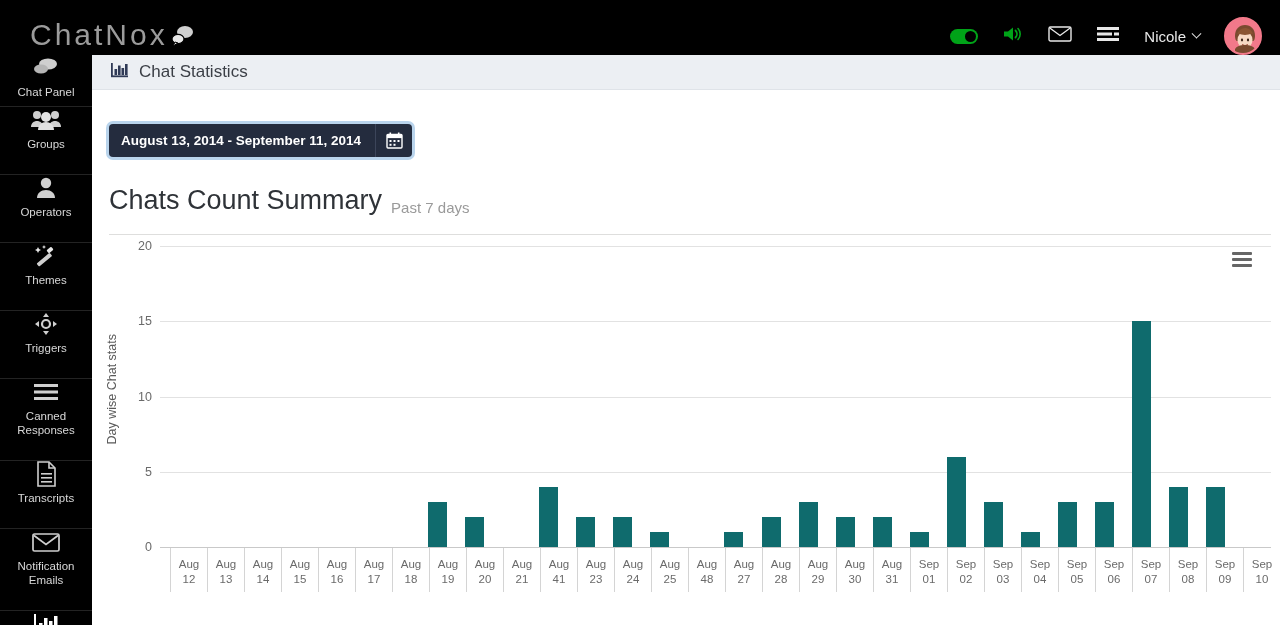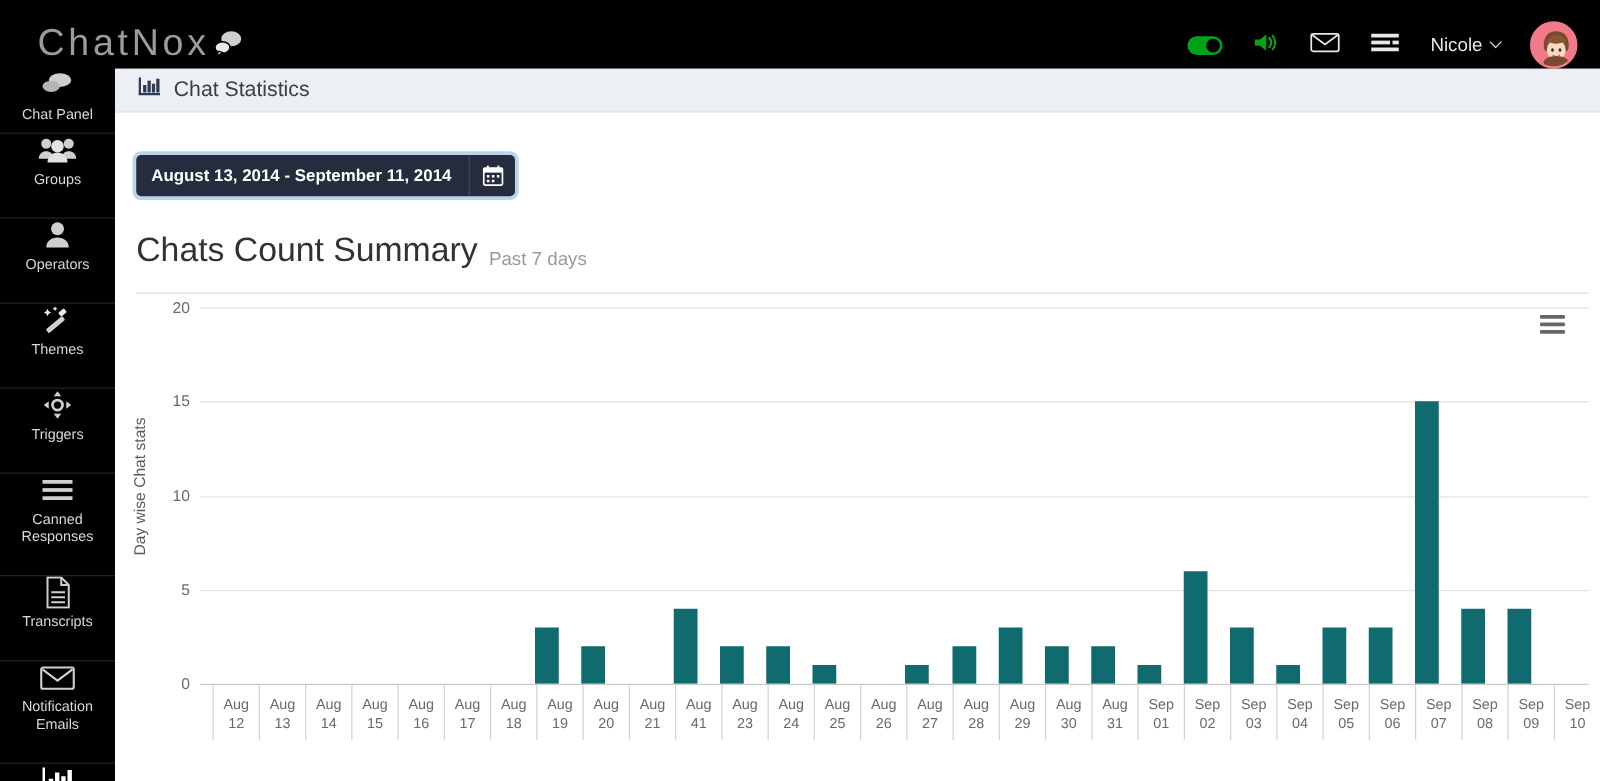--- a/index.html
+++ b/index.html
@@ -548,21 +548,21 @@
         <div class="xslot">
           <div>Aug</div>
           <div>24</div>
         </div>
         <div class="xslot">
           <div>Aug</div>
           <div>25</div>
         </div>
         <div class="xslot">
           <div>Aug</div>
-          <div>26</div>
+          <div>48</div>
         </div>
         <div class="xslot">
           <div>Aug</div>
           <div>27</div>
         </div>
         <div class="xslot">
           <div>Aug</div>
           <div>28</div>
         </div>
         <div class="xslot">

